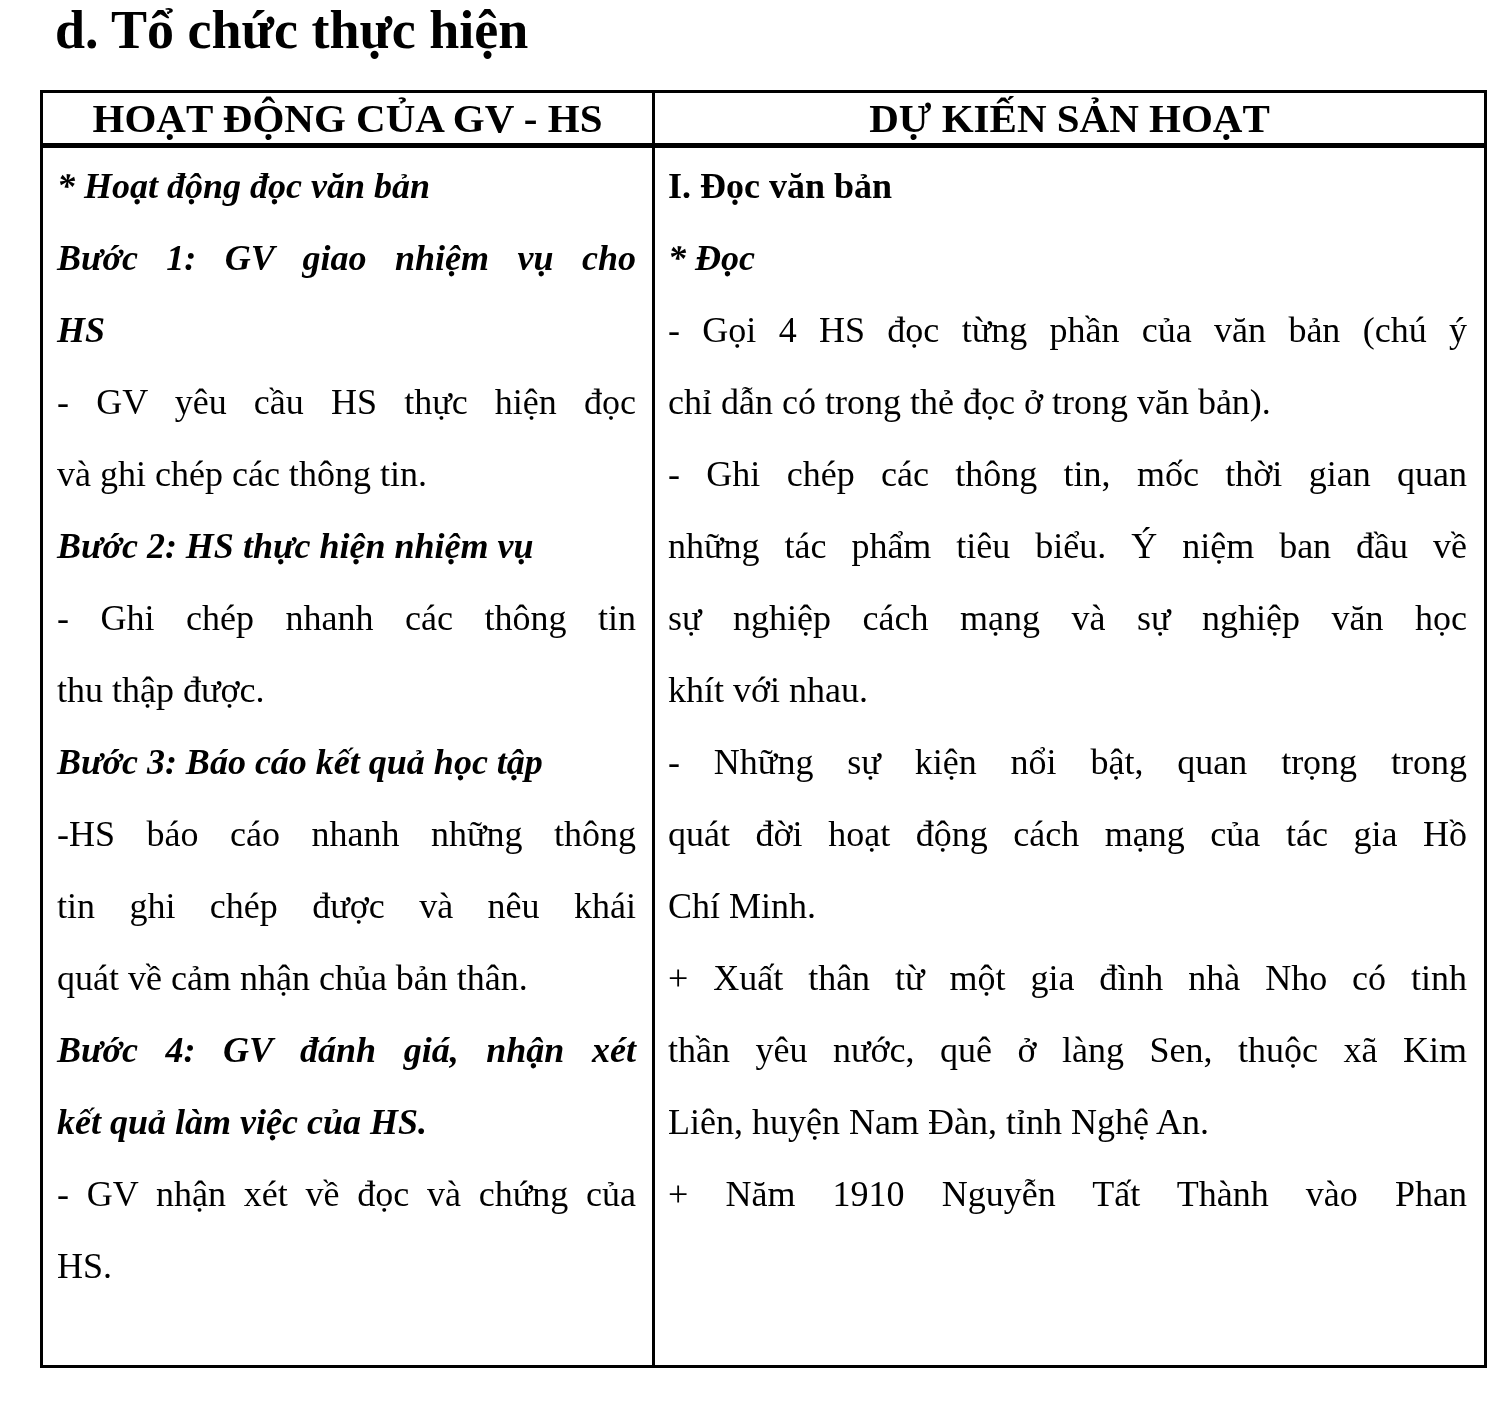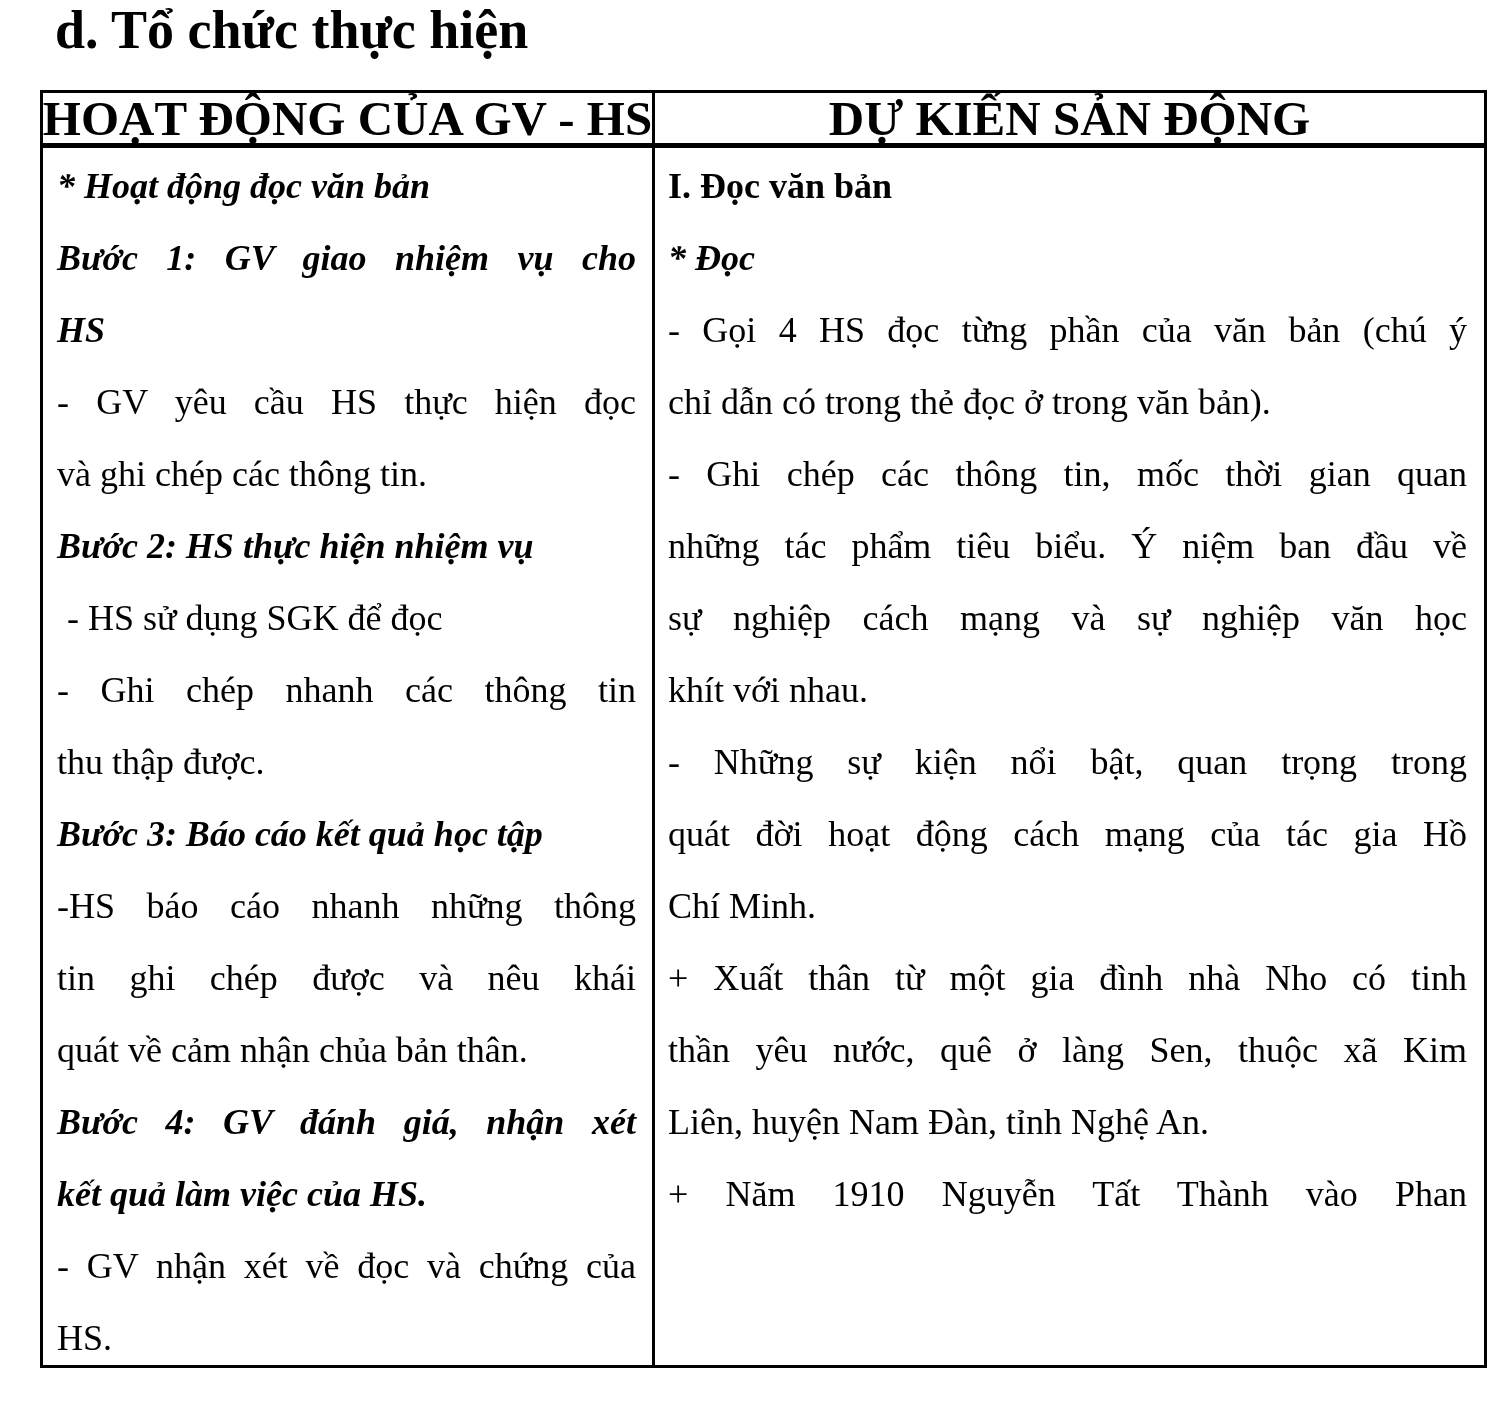--- a/index.html
+++ b/index.html
@@ -36,21 +36,21 @@
     flex-direction: column;
     background: #ffffff;
   }
   .header-row {
     display: flex;
     flex: none;
     height: 50px;
     border-bottom: 5px solid #000000;
   }
   .header-cell {
-    font-size: 49px;
+    font-size: 41px;
     font-weight: bold;
     display: flex;
     align-items: center;
     justify-content: center;
     box-sizing: border-box;
     white-space: nowrap;
   }
   .header-cell.left {
     width: 612px;
     border-right: 3px solid #000000;
@@ -102,40 +102,37 @@
   }
 </style>
 </head>
 <body>
 
 <div class="section-title">d. Tổ chức thực hiện</div>
 
 <div class="doc-table">
   <div class="header-row">
     <div class="header-cell left">HOẠT ĐỘNG CỦA GV - HS</div>
-    <div class="header-cell right">DỰ KIẾN SẢN ĐỘNG</div>
+    <div class="header-cell right">DỰ KIẾN SẢN HOẠT</div>
   </div>
   <div class="body-row">
     <div class="cell left">
         <div class="para bi">
           <div class="line">* Hoạt động đọc văn bản</div>
         </div>
         <div class="para bi">
           <div class="line fill">Bước 1: GV giao nhiệm vụ cho</div>
           <div class="line">HS</div>
         </div>
         <div class="para">
           <div class="line fill">- GV yêu cầu HS thực hiện đọc</div>
           <div class="line">và ghi chép các thông tin.</div>
         </div>
         <div class="para bi">
           <div class="line">Bước 2: HS thực hiện nhiệm vụ</div>
-        </div>
-        <div class="para">
-          <div class="line indent">- HS sử dụng SGK để đọc</div>
         </div>
         <div class="para">
           <div class="line fill">- Ghi chép nhanh các thông tin</div>
           <div class="line">thu thập được.</div>
         </div>
         <div class="para bi">
           <div class="line">Bước 3: Báo cáo kết quả học tập</div>
         </div>
         <div class="para">
           <div class="line fill">-HS báo cáo nhanh những thông</div>

